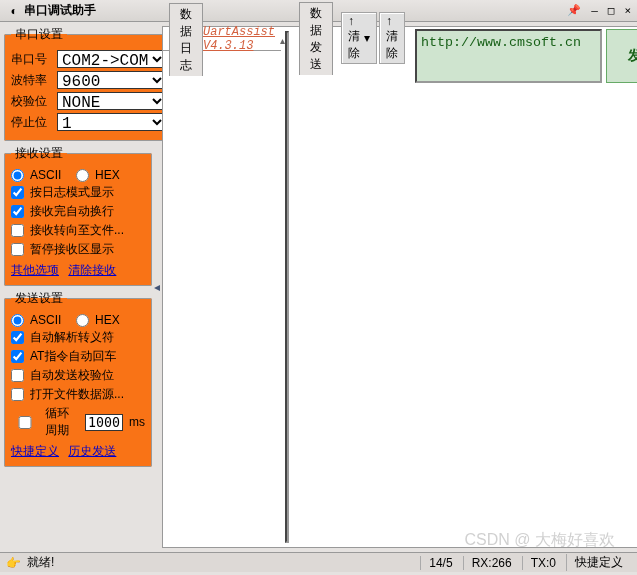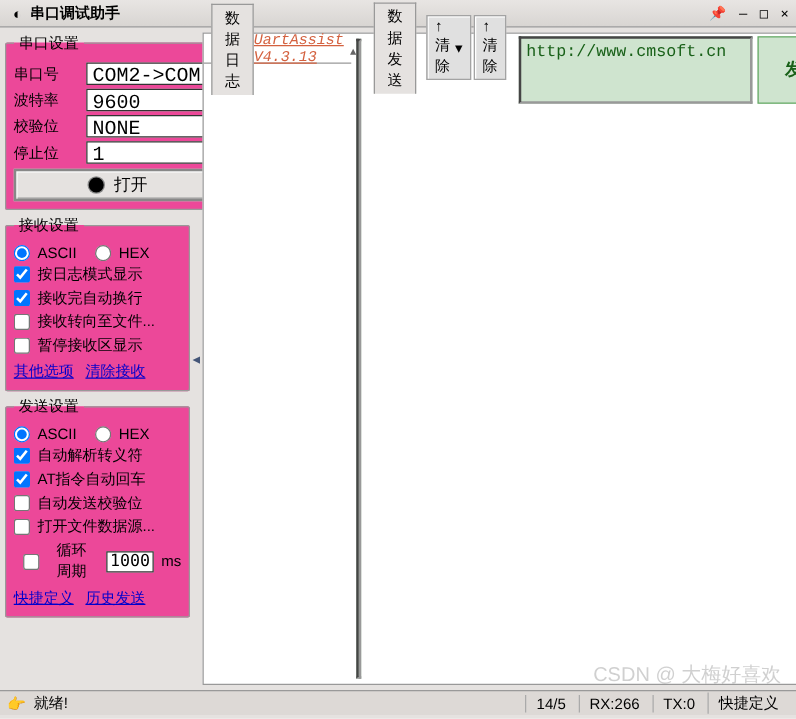--- a/index.html
+++ b/index.html
@@ -4,23 +4,23 @@
 <style>
 * { box-sizing: border-box; margin: 0; padding: 0; }
 body { font-family: "SimSun", "宋体", sans-serif; font-size: 12px; background: #e5e2e0; width: 637px; height: 575px; position: relative; overflow: hidden; }
 .titlebar { height: 22px; background: linear-gradient(#e8e5e3, #d8d5d2); border-bottom: 1px solid #999; display: flex; align-items: center; padding: 0 4px; }
 .titlebar .icon-left { width: 20px; display:flex; justify-content:center; }
 .titlebar .title { flex: 1; font-weight: bold; }
 .titlebar .win-btns { display: flex; gap: 6px; font-family: monospace; font-size: 11px; }
 .titlebar .win-btns span { cursor: pointer; padding:0 2px;}
 .main { display: flex; height: 530px; padding: 4px; gap: 2px; }
 .left { width: 148px; display: flex; flex-direction: column; gap: 4px; }
-fieldset { border: 1px solid #999; border-radius: 2px; padding: 4px 6px 6px 6px; background: #ec4899; }
+fieldset { border: 1px solid #999; border-radius: 2px; padding: 4px 6px 6px 6px; background: #f97316; }
 legend { padding: 0 4px; }
-.row { display: flex; align-items: center; gap: 16px; margin: 3px 0; }
+.row { display: flex; align-items: center; gap: 4px; margin: 3px 0; }
 .row label { width: 42px; }
 select, .combo { flex: 1; font-family: "Courier New", monospace; font-size: 16px; height: 18px; border: 1px solid #333; background: #fff; }
 .open-btn { display: flex; align-items: center; justify-content: center; gap: 8px; border: 2px solid #888; background: #e5e2e0; width: 100%; height: 26px; margin-top: 4px; cursor: pointer; box-shadow: inset 1px 1px #fff, inset -1px -1px #999; }
 .dot { width: 12px; height: 12px; border-radius: 50%; background: #000; border: 2px solid #000; box-shadow: 0 0 0 1px #888; }
 .radio-row, .check-row { display: flex; align-items: center; gap: 4px; margin: 2px 0; }
 .radio-row input, .check-row input { margin-right: 2px; }
 .link-row { margin-top: 4px; }
 .link-row a, .links a { color: #0000cc; text-decoration: underline; cursor: pointer; margin-right: 6px; }
 .cycle input { width: 38px; font-family: monospace; border: 1px solid #333; text-align:center;}
 .right { flex: 1; display: flex; flex-direction: row; border: 1px solid #999; background: #ffffff; }
@@ -34,21 +34,21 @@
 .clear-btns { margin-left: auto; display: flex; gap: 2px; }
 .clear-btn { border: 1px solid #a3a3a3; background: #e0e0e0; padding: 1px 6px; font-size: 12px; cursor: pointer; box-shadow: inset 1px 1px #fff; display:flex; align-items:center; gap:4px;}
 .send-row { display: flex; margin: 2px 4px 4px 4px; gap: 4px; height: 54px; }
 .send-input { flex: 1; background: #cfe4cf; border: 2px inset #999; padding: 4px; font-family: "Courier New", monospace; color: #186018; resize: none; }
 .send-btn { width: 72px; background: #cfe4cf; border: 1px solid #6a6; font-size: 14px; font-weight: bold; color: #186018; cursor: pointer; }
 .status { height: 20px; border-top: 1px solid #999; display: flex; align-items: center; padding: 0 6px; font-size: 12px; background: #ddd9d6; gap: 2px;}
 .status .cell { border-left: 1px solid #aaa; padding: 0 8px; }
 .status .ready-icon { color: #b8a018; margin-right: 4px; }
 .status .first { flex:1; }
 .divider-handle { width: 6px; display: flex; flex-direction: column; justify-content: center; align-items: center; cursor: col-resize; color:#457;}
-.wm { position:absolute; right:12px; bottom:24px; color:rgba(120,120,120,0.35); font-size:16px; pointer-events:none; font-family:sans-serif;}
+.wm { position:absolute; right:22px; bottom:24px; color:rgba(120,120,120,0.35); font-size:16px; pointer-events:none; font-family:sans-serif;}
 </style>
 </head>
 <body>
 
 <div class="titlebar">
   <div class="icon-left">◐</div>
   <div class="title">串口调试助手</div>
   <div class="win-btns">
     <span>📌</span>
     <span>–</span>
@@ -70,24 +70,20 @@
           <select class="combo"><option>9600</option></select>
         </div>
       <div class="row">
           <label>校验位</label>
           <select class="combo"><option>NONE</option></select>
         </div>
       <div class="row">
           <label>停止位</label>
           <select class="combo"><option>1</option></select>
         </div>
-      <button class="open-btn">
-          <span class="dot"></span>
-          <span>打开</span>
-        </button>
     </fieldset>
 
     <fieldset>
       <legend>接收设置</legend>
       <div class="radio-row">
         <input type="radio" checked="" style=""><span>ASCII</span>
         &nbsp;&nbsp;<input type="radio" style=""><span>HEX</span>
       </div>
       <div class="check-row">
           <input type="checkbox" checked="" style="">

